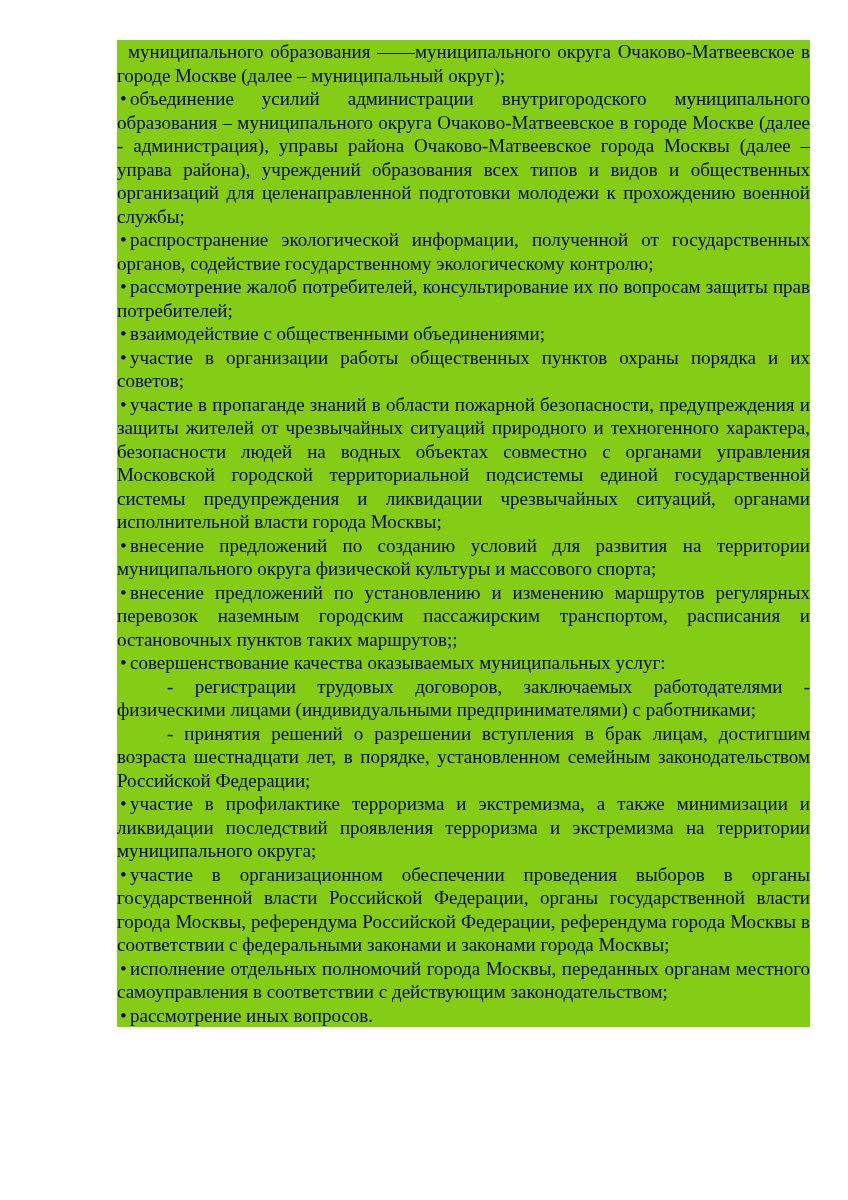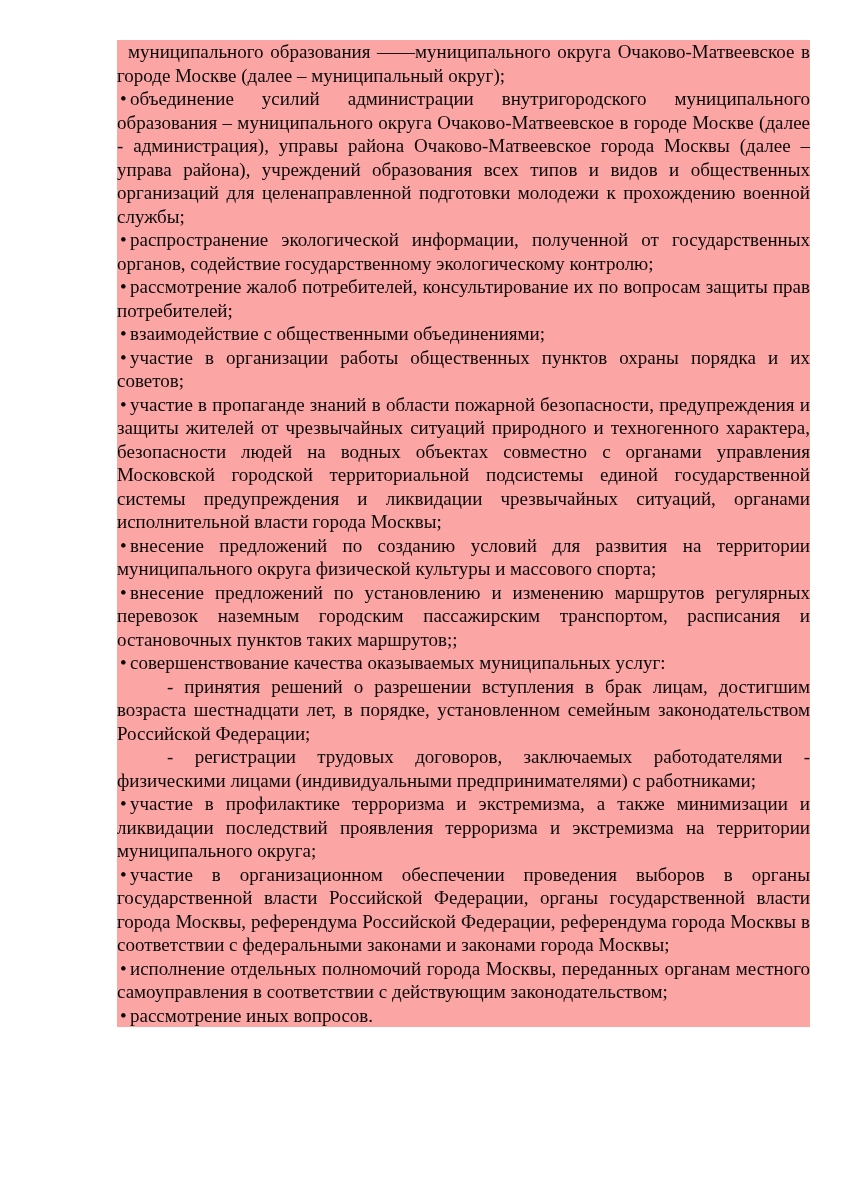--- a/index.html
+++ b/index.html
@@ -54,30 +54,30 @@
   .block.sub {
     text-indent: 50px;
   }
   .block.sub-deep {
     text-indent: 91px;
   }
 </style>
 </head>
 <body style="background: rgb(255, 255, 255);">
 
-<div class="doc-column" style="background: #fca5a5; color: rgb(10, 10, 10);">
+<div class="doc-column" style="background: #84cc16; color: rgb(10, 10, 10);">
     <p class="block continuation">муниципального образования ——муниципального округа Очаково-Матвеевское в городе Москве (далее – муниципальный округ);</p>
     <p class="block bullet"><span class="dot">•</span>объединение усилий администрации внутригородского муниципального образования – муниципального округа Очаково-Матвеевское в городе Москве (далее - администрация), управы района Очаково-Матвеевское города Москвы (далее – управа района), учреждений образования всех типов и видов и общественных организаций для целенаправленной подготовки молодежи к прохождению военной службы;</p>
     <p class="block bullet"><span class="dot">•</span>распространение экологической информации, полученной от государственных органов, содействие государственному экологическому контролю;</p>
     <p class="block bullet"><span class="dot">•</span>рассмотрение жалоб потребителей, консультирование их по вопросам защиты прав потребителей;</p>
     <p class="block bullet"><span class="dot">•</span>взаимодействие с общественными объединениями;</p>
     <p class="block bullet"><span class="dot">•</span>участие в организации работы общественных пунктов охраны порядка и их советов;</p>
     <p class="block bullet"><span class="dot">•</span>участие в пропаганде знаний в области пожарной безопасности, предупреждения и защиты жителей от чрезвычайных ситуаций природного и техногенного характера, безопасности людей на водных объектах совместно с органами управления Московской городской территориальной подсистемы единой государственной системы предупреждения и ликвидации чрезвычайных ситуаций, органами исполнительной власти города Москвы;</p>
     <p class="block bullet"><span class="dot">•</span>внесение предложений по созданию условий для развития на территории муниципального округа физической культуры и массового спорта;</p>
     <p class="block bullet"><span class="dot">•</span>внесение предложений по установлению и изменению маршрутов регулярных перевозок наземным городским пассажирским транспортом, расписания и остановочных пунктов таких маршрутов;;</p>
     <p class="block bullet"><span class="dot">•</span>совершенствование качества оказываемых муниципальных услуг:</p>
+    <p class="block sub">- регистрации трудовых договоров, заключаемых работодателями - физическими лицами (индивидуальными предпринимателями) с работниками;</p>
     <p class="block sub">- принятия решений о разрешении вступления в брак лицам, достигшим возраста шестнадцати лет, в порядке, установленном семейным законодательством Российской Федерации;</p>
-    <p class="block sub">- регистрации трудовых договоров, заключаемых работодателями - физическими лицами (индивидуальными предпринимателями) с работниками;</p>
     <p class="block bullet"><span class="dot">•</span>участие в профилактике терроризма и экстремизма, а также минимизации и ликвидации последствий проявления терроризма и экстремизма на территории муниципального округа;</p>
     <p class="block bullet"><span class="dot">•</span>участие в организационном обеспечении проведения выборов в органы государственной власти Российской Федерации, органы государственной власти города Москвы, референдума Российской Федерации, референдума города Москвы в соответствии с федеральными законами и законами города Москвы;</p>
     <p class="block bullet"><span class="dot">•</span>исполнение отдельных полномочий города Москвы, переданных органам местного самоуправления в соответствии с действующим законодательством;</p>
     <p class="block bullet"><span class="dot">•</span>рассмотрение иных вопросов.</p>
   </div>
 
 </body></html>

